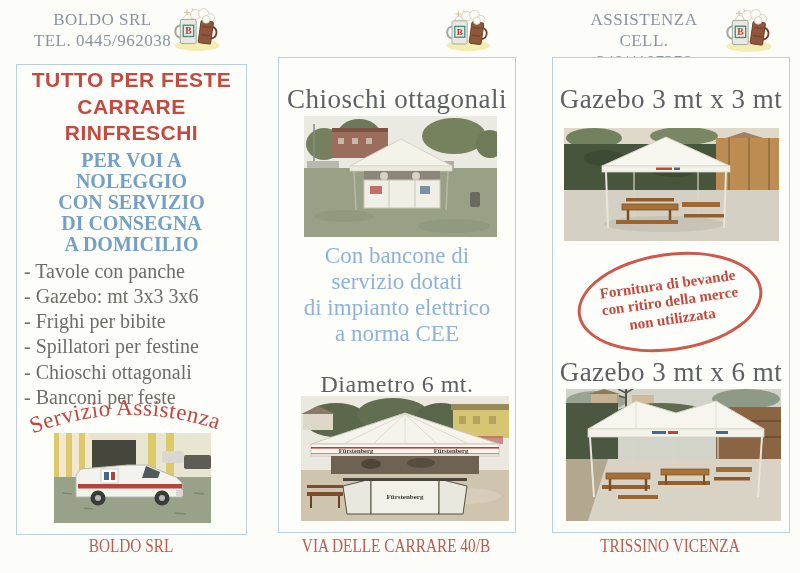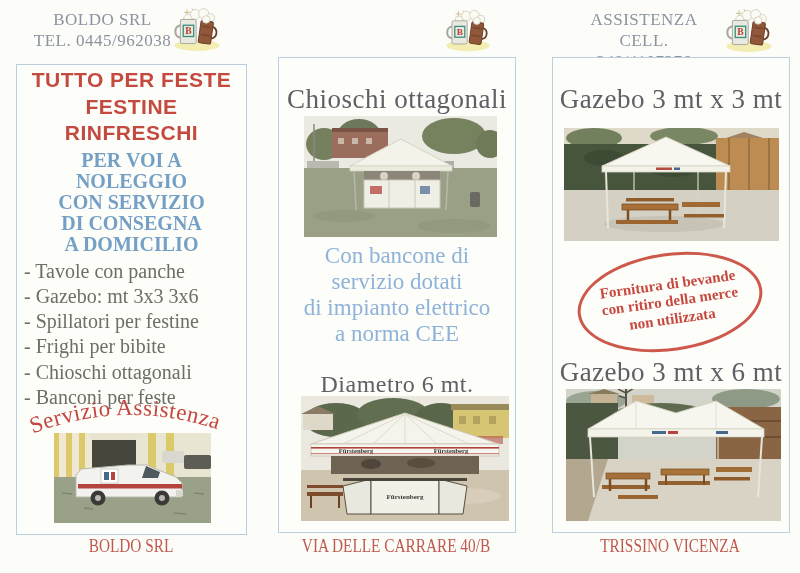--- a/index.html
+++ b/index.html
@@ -101,35 +101,35 @@
     <path d="M48,24 C55,26 55,36 48,38" fill="none" stroke="#6b3f28" stroke-width="2.2"></path>
     <rect x="35" y="24" width="11" height="2" fill="#7a482e"></rect>
     <rect x="35" y="34" width="11" height="2" fill="#7a482e"></rect>
   </g>
   <circle cx="41" cy="16" r="4.5" fill="#fbfaf3" stroke="#cfccbe" stroke-width="1"></circle>
 </svg>
 
 <div class="panel p-left">
   <div class="red-title" style="margin-top:2px;">
     <div>TUTTO PER FESTE</div>
-    <div>FESTINE</div>
+    <div>CARRARE</div>
     <div>RINFRESCHI</div>
   </div>
   <div class="blue-sub" style="margin-top:3px;">
     <div>PER VOI A</div>
     <div>NOLEGGIO</div>
     <div>CON SERVIZIO</div>
     <div>DI CONSEGNA</div>
     <div>A DOMICILIO</div>
   </div>
   <div class="list" style="margin-top:4px;">
     <div>- Tavole con panche</div>
     <div>- Gazebo: mt 3x3 3x6</div>
+    <div>- Frighi per bibite</div>
     <div>- Spillatori per festine</div>
-    <div>- Frighi per bibite</div>
     <div>- Chioschi ottagonali</div>
     <div>- Banconi per feste</div>
   </div>
   <svg class="abs" style="left:8px;top:332px;" width="212" height="42" viewBox="0 0 212 42">
     <defs>
         <path id="arcP" d="M4,38 Q106,-2 208,38" fill="none"></path>
       </defs>
     <text font-size="23" fill="#c4473f" font-family="Liberation Serif, serif" letter-spacing="0.5">
       <textPath href="#arcP" startOffset="4">Servizio Assistenza</textPath>
     </text>

